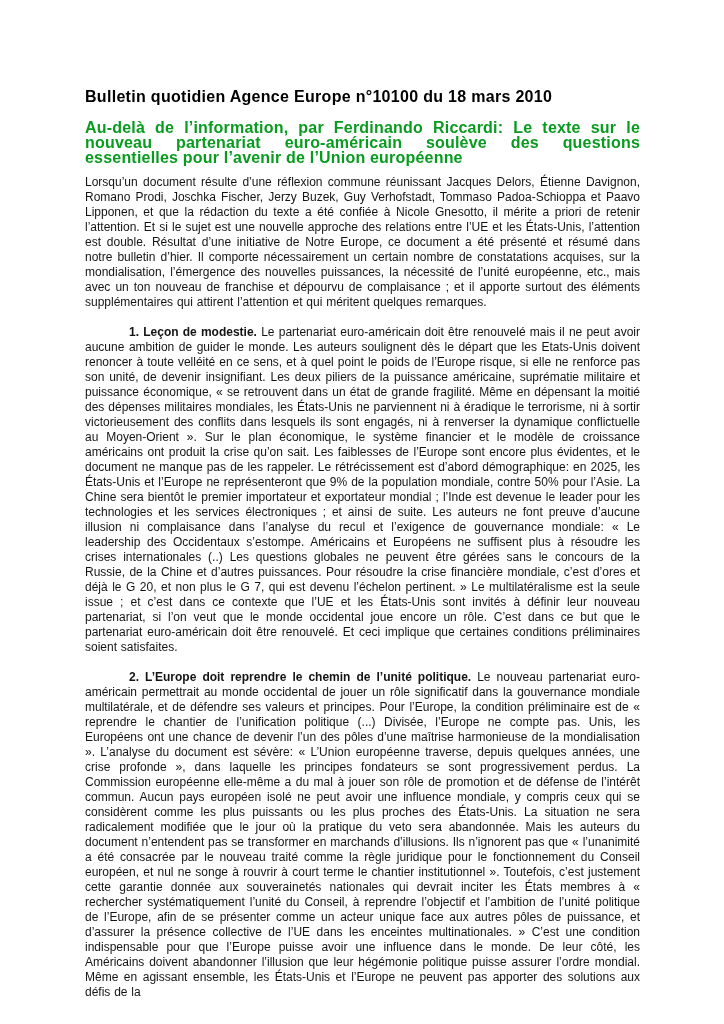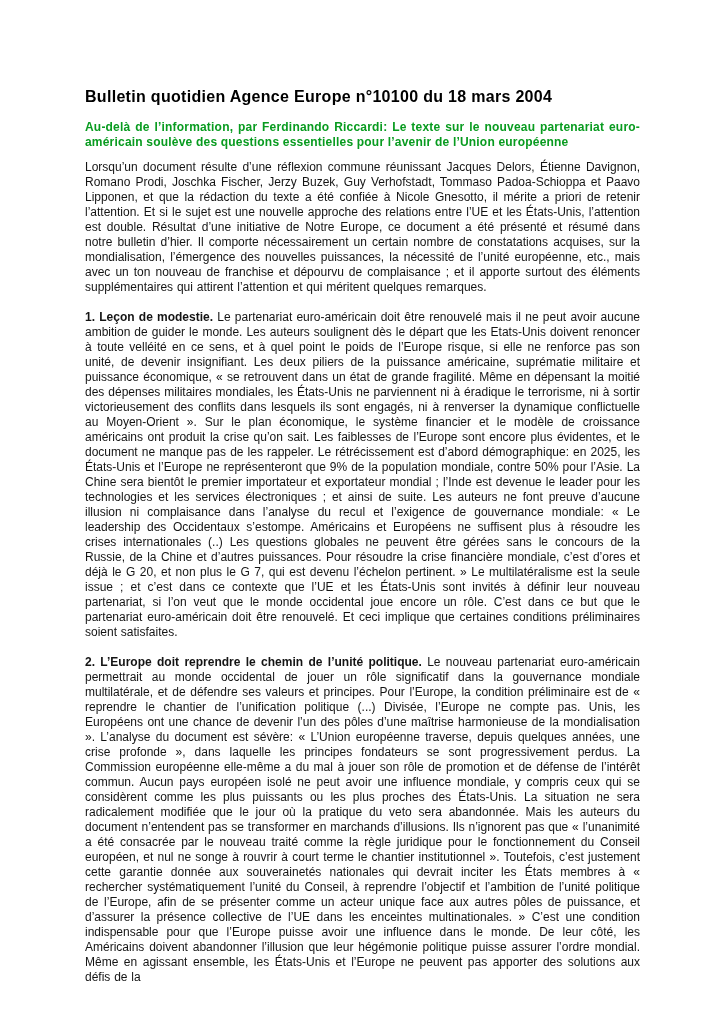--- a/index.html
+++ b/index.html
@@ -20,44 +20,44 @@
   }
   .doc-title {
     font-size: 16px;
     line-height: 17px;
     font-weight: bold;
     letter-spacing: 0.3px;
     color: var(--headline, #000000);
     margin: 0 0 15px 0;
   }
   .doc-byline {
-    font-size: 12px;
+    font-size: 16px;
     line-height: 15px;
     font-weight: bold;
     letter-spacing: 0.2px;
     color: var(--byline_green, #089B1F);
     margin: 12px 0 10px 0;
     text-align: justify;
   }
   .article-body p {
     font-size: 12px;
     line-height: 15px;
     margin: 0 0 15px 0;
     text-align: justify;
     word-spacing: 0.5px;
   }
   .seg-regular { font-style: normal; font-weight: normal; }
   .seg-italic  {  font-weight: normal; }
-  .seg-bold    { font-style: normal; font-weight: bold; }
+  .seg-bold    { font-style: normal; font-weight: bold; margin-left: 44px; }
 </style>
 </head>
 <body>
 
 <div class="page">
-  <h1 class="doc-title">Bulletin quotidien Agence Europe n°10100 du 18 mars 2004</h1>
+  <h1 class="doc-title">Bulletin quotidien Agence Europe n°10100 du 18 mars 2010</h1>
 
   <h2 class="doc-byline">Au-delà de l’information, par Ferdinando Riccardi: Le texte sur le nouveau partenariat euro-américain soulève des questions essentielles pour l’avenir de l’Union européenne</h2>
 
   <div class="article-body">
       <p><span class="seg-regular">Lorsqu’un document résulte d’une réflexion commune réunissant Jacques Delors, Étienne Davignon, Romano Prodi, Joschka Fischer, Jerzy Buzek, Guy Verhofstadt, Tommaso Padoa-Schioppa et Paavo Lipponen, et que la rédaction du texte a été confiée à Nicole Gnesotto, il mérite a priori de retenir l’attention. Et si le sujet est une nouvelle approche des relations entre l’UE et les États-Unis, l’attention est double. Résultat d’une initiative de Notre Europe, ce document a été présenté et résumé dans notre bulletin d’hier. Il comporte nécessairement un certain nombre de constatations acquises, sur la mondialisation, l’émergence des nouvelles puissances, la nécessité de l’unité européenne, etc., mais avec un ton nouveau de franchise et dépourvu de complaisance ; et il apporte surtout des éléments supplémentaires qui attirent l’attention et qui méritent quelques remarques.</span></p>
       <p><span class="seg-bold">1. Leçon de modestie.</span><span class="seg-italic"> Le partenariat euro-américain doit être renouvelé mais il ne peut avoir aucune ambition de guider le monde. Les auteurs soulignent dès le départ que les Etats-Unis doivent renoncer à toute velléité en ce sens, et à quel point le poids de l’Europe risque, si elle ne renforce pas son unité, de devenir insignifiant. Les deux piliers de la puissance américaine, suprématie militaire et puissance économique, </span><span class="seg-regular">« se retrouvent dans un état de grande fragilité. Même en dépensant la moitié des dépenses militaires mondiales, les États-Unis ne parviennent ni à éradique le terrorisme, ni à sortir victorieusement des conflits dans lesquels ils sont engagés, ni à renverser la dynamique conflictuelle au Moyen-Orient ».</span><span class="seg-italic"> Sur le plan économique, le système financier et le modèle de croissance américains ont produit la crise qu’on sait. Les faiblesses de l’Europe sont encore plus évidentes, et le document ne manque pas de les rappeler. Le rétrécissement est d’abord démographique: en 2025, les États-Unis et l’Europe ne représenteront que 9% de la population mondiale, contre 50% pour l’Asie. La Chine sera bientôt le premier importateur et exportateur mondial ; l’Inde est devenue le leader pour les technologies et les services électroniques ; et ainsi de suite. Les auteurs ne font preuve d’aucune illusion ni complaisance dans l’analyse du recul et l’exigence de gouvernance mondiale: </span><span class="seg-regular">« Le leadership des Occidentaux s’estompe. Américains et Européens ne suffisent plus à résoudre les crises internationales (..) Les questions globales ne peuvent être gérées sans le concours de la Russie, de la Chine et d’autres puissances. Pour résoudre la crise financière mondiale, c’est d’ores et déjà le G 20, et non plus le G 7, qui est devenu l’échelon pertinent. »</span><span class="seg-italic"> Le multilatéralisme est la seule issue ; et c’est dans ce contexte que l’UE et les États-Unis sont invités à définir leur nouveau partenariat, si l’on veut que le monde occidental joue encore un rôle. C’est dans ce but que le partenariat euro-américain doit être renouvelé. Et ceci implique que certaines conditions préliminaires soient satisfaites.</span></p>
       <p><span class="seg-bold">2. L’Europe doit reprendre le chemin de l’unité politique.</span><span class="seg-italic"> Le nouveau partenariat euro-américain permettrait au monde occidental de jouer un rôle significatif dans la gouvernance mondiale multilatérale, et de défendre ses valeurs et principes. Pour l’Europe, la condition préliminaire est de </span><span class="seg-regular">« reprendre le chantier de l’unification politique (...) Divisée, l’Europe ne compte pas. Unis, les Européens ont une chance de devenir l’un des pôles d’une maîtrise harmonieuse de la mondialisation ».</span><span class="seg-italic"> L’analyse du document est sévère: </span><span class="seg-regular">« L’Union européenne traverse, depuis quelques années, une crise profonde »,</span><span class="seg-italic"> dans laquelle les principes fondateurs se sont progressivement perdus. La Commission européenne elle-même a du mal à jouer son rôle de promotion et de défense de l’intérêt commun. Aucun pays européen isolé ne peut avoir une influence mondiale, y compris ceux qui se considèrent comme les plus puissants ou les plus proches des États-Unis. La situation ne sera radicalement modifiée que le jour où </span><span class="seg-regular">la pratique du veto sera abandonnée.</span><span class="seg-italic"> Mais les auteurs du document n’entendent pas se transformer en marchands d’illusions. Ils n’ignorent pas que </span><span class="seg-regular">« l’unanimité a été consacrée par le nouveau traité comme la règle juridique pour le fonctionnement du Conseil européen, et nul ne songe à rouvrir à court terme le chantier institutionnel ».</span><span class="seg-italic"> Toutefois, c’est justement cette garantie donnée aux souverainetés nationales qui devrait inciter les États membres à </span><span class="seg-regular">« rechercher systématiquement l’unité du Conseil, à reprendre l’objectif et l’ambition de l’unité politique de l’Europe, afin de se présenter comme un acteur unique face aux autres pôles de puissance, et d’assurer la présence collective de l’UE dans les enceintes multinationales. »</span><span class="seg-italic"> C’est une condition indispensable pour que l’Europe puisse avoir une influence dans le monde. De leur côté, les Américains doivent abandonner l’illusion que leur hégémonie politique puisse assurer l’ordre mondial. Même en agissant ensemble, les États-Unis et l’Europe ne peuvent pas apporter des solutions aux défis de la</span></p>
     </div>
 </div>
 

